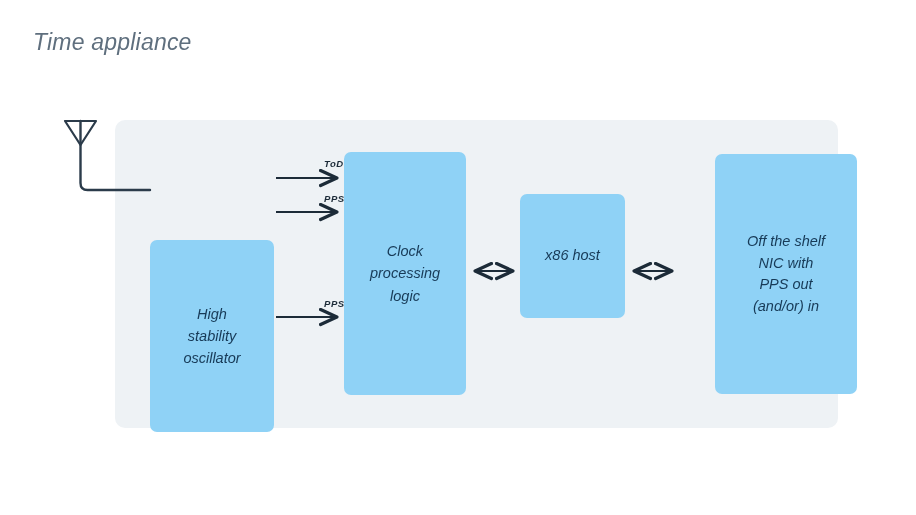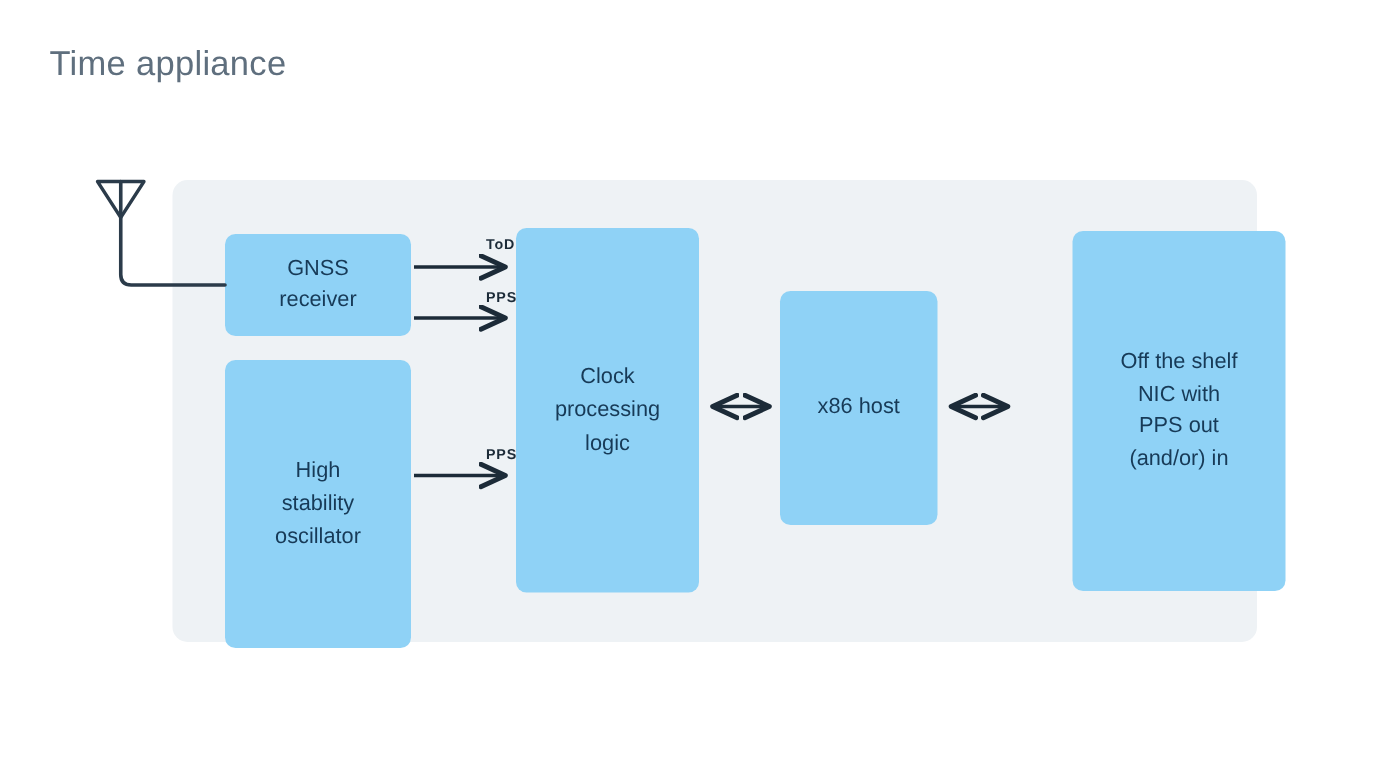--- a/index.html
+++ b/index.html
@@ -15,20 +15,21 @@
     font-family: "Liberation Sans", sans-serif;
     -webkit-font-smoothing: antialiased;
   }
 
   #slide {
     position: absolute;
     left: 0; top: 0;
     width: 916px;
     height: 515px;
     background: #ffffff;
+    font-style: italic;
   }
 
   
   #page-title {
     position: absolute;
     left: 33px;
     top: 29px;
     font-size: 23px;
     font-weight: 400;
     letter-spacing: 0.2px;
@@ -62,21 +63,21 @@
     font-size: 14.5px;
     line-height: 21.5px;
     text-align: center;
     white-space: pre-line;
     padding: 0 6px;
   }
 
   #block-gnss      { left: 150px; top: 156px; width: 124px; height: 68px; }
   #block-oscillator{ left: 150px; top: 240px; width: 124px; height: 192px; }
   #block-clock     { left: 344px; top: 152px; width: 122px; height: 243px; }
-  #block-x86       { left: 520px; top: 194px; width: 105px; height: 156px; }
+  #block-x86       { left: 520px; top: 194px; width: 105px; height: 124px; }
   #block-nic       { left: 679px; top: 154px; width: 142px; height: 240px; margin-left: 36px; }
 
   #block-gnss .block-label       { font-size: 14.5px; }
   #block-clock .block-label      { line-height: 22.5px; }
   #block-nic .block-label        { line-height: 21.5px; }
   #block-oscillator .block-label { line-height: 22px; }
 
   
   #wire-layer {
     position: absolute;
@@ -102,24 +103,20 @@
 </style>
 </head>
 <body>
 
 <div id="slide">
 
   <div id="page-title">Time appliance</div>
 
   <div id="appliance-panel"></div>
 
-  <div class="block" id="block-gnss">
-    <span class="block-label">GNSS
-receiver</span>
-  </div>
 
   <div class="block" id="block-oscillator">
     <span class="block-label">High
 stability
 oscillator</span>
   </div>
 
   <div class="block" id="block-clock">
     <span class="block-label">Clock
 processing

